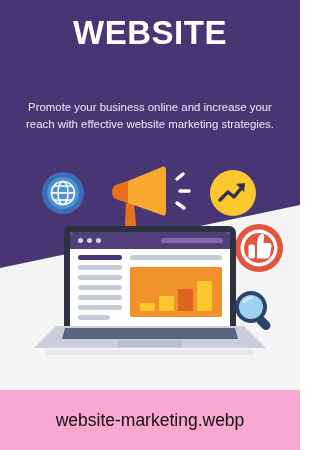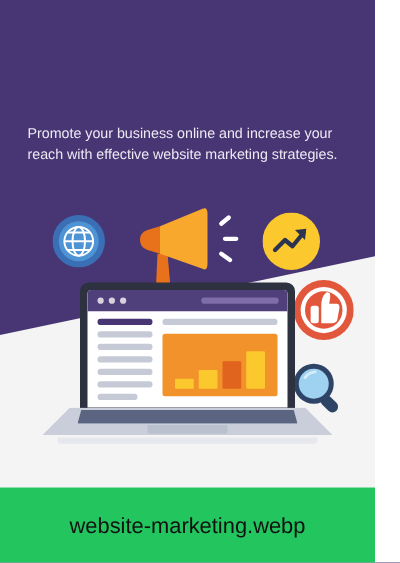--- a/index.html
+++ b/index.html
@@ -21,21 +21,21 @@
   
   .headline{
     position:absolute;left:0;top:16px;width:300px;
     text-align:center;color:#ffffff;
     font-size:33px;font-weight:bold;line-height:1.04;
     letter-spacing:.5px;
   }
   .headline div{display:block;}
   .subtitle{
     position:absolute;left:22px;top:99px;width:256px;
-    text-align:left;color:#EDEAF3;
+    text-align:center;color:#EDEAF3;
     font-size:11.4px;line-height:1.52;
   }
   
   .ic{position:absolute;}
   
   #globe-icon{left:42px;top:172px;width:42px;height:42px;}
   
   #trend-icon{left:210px;top:170px;width:46px;height:46px;}
   
   #thumb-icon{left:235px;top:224px;width:48px;height:48px;}
@@ -85,31 +85,32 @@
     background:#B9C0CE;border-radius:0 0 2px 2px;
   }
   .shadow{
     position:absolute;left:12px;top:124px;width:208px;height:5px;
     background:#E6E8EE;border-radius:0 0 3px 3px;
   }
   
   #caption{
     position:absolute;left:0;top:390px;width:300px;height:60px;
     display:flex;align-items:center;justify-content:center;
-    background:#22c55e;color:#111111;font-size:17.5px;
+    background:#f9a8d4;color:#111111;font-size:17.5px;
   }
 </style>
 </head>
 <body>
 
 <div id="poster">
 
   <div class="purple-bg"></div>
 
   <div class="headline">
+    <div>WEBSITE</div>
   </div>
 
   <div class="subtitle">Promote your business online and increase your reach with effective website marketing strategies.</div>
 
   <div class="ic" id="globe-icon">
     <svg width="42" height="42" viewBox="0 0 42 42">
       <circle cx="21" cy="21" r="21" fill="#3B6FB5"></circle>
       <circle cx="21" cy="21" r="16" fill="#4E93D4"></circle>
       <g fill="none" stroke="#FFFFFF" stroke-width="1.6">
         <circle cx="21" cy="21" r="11.5"></circle>

